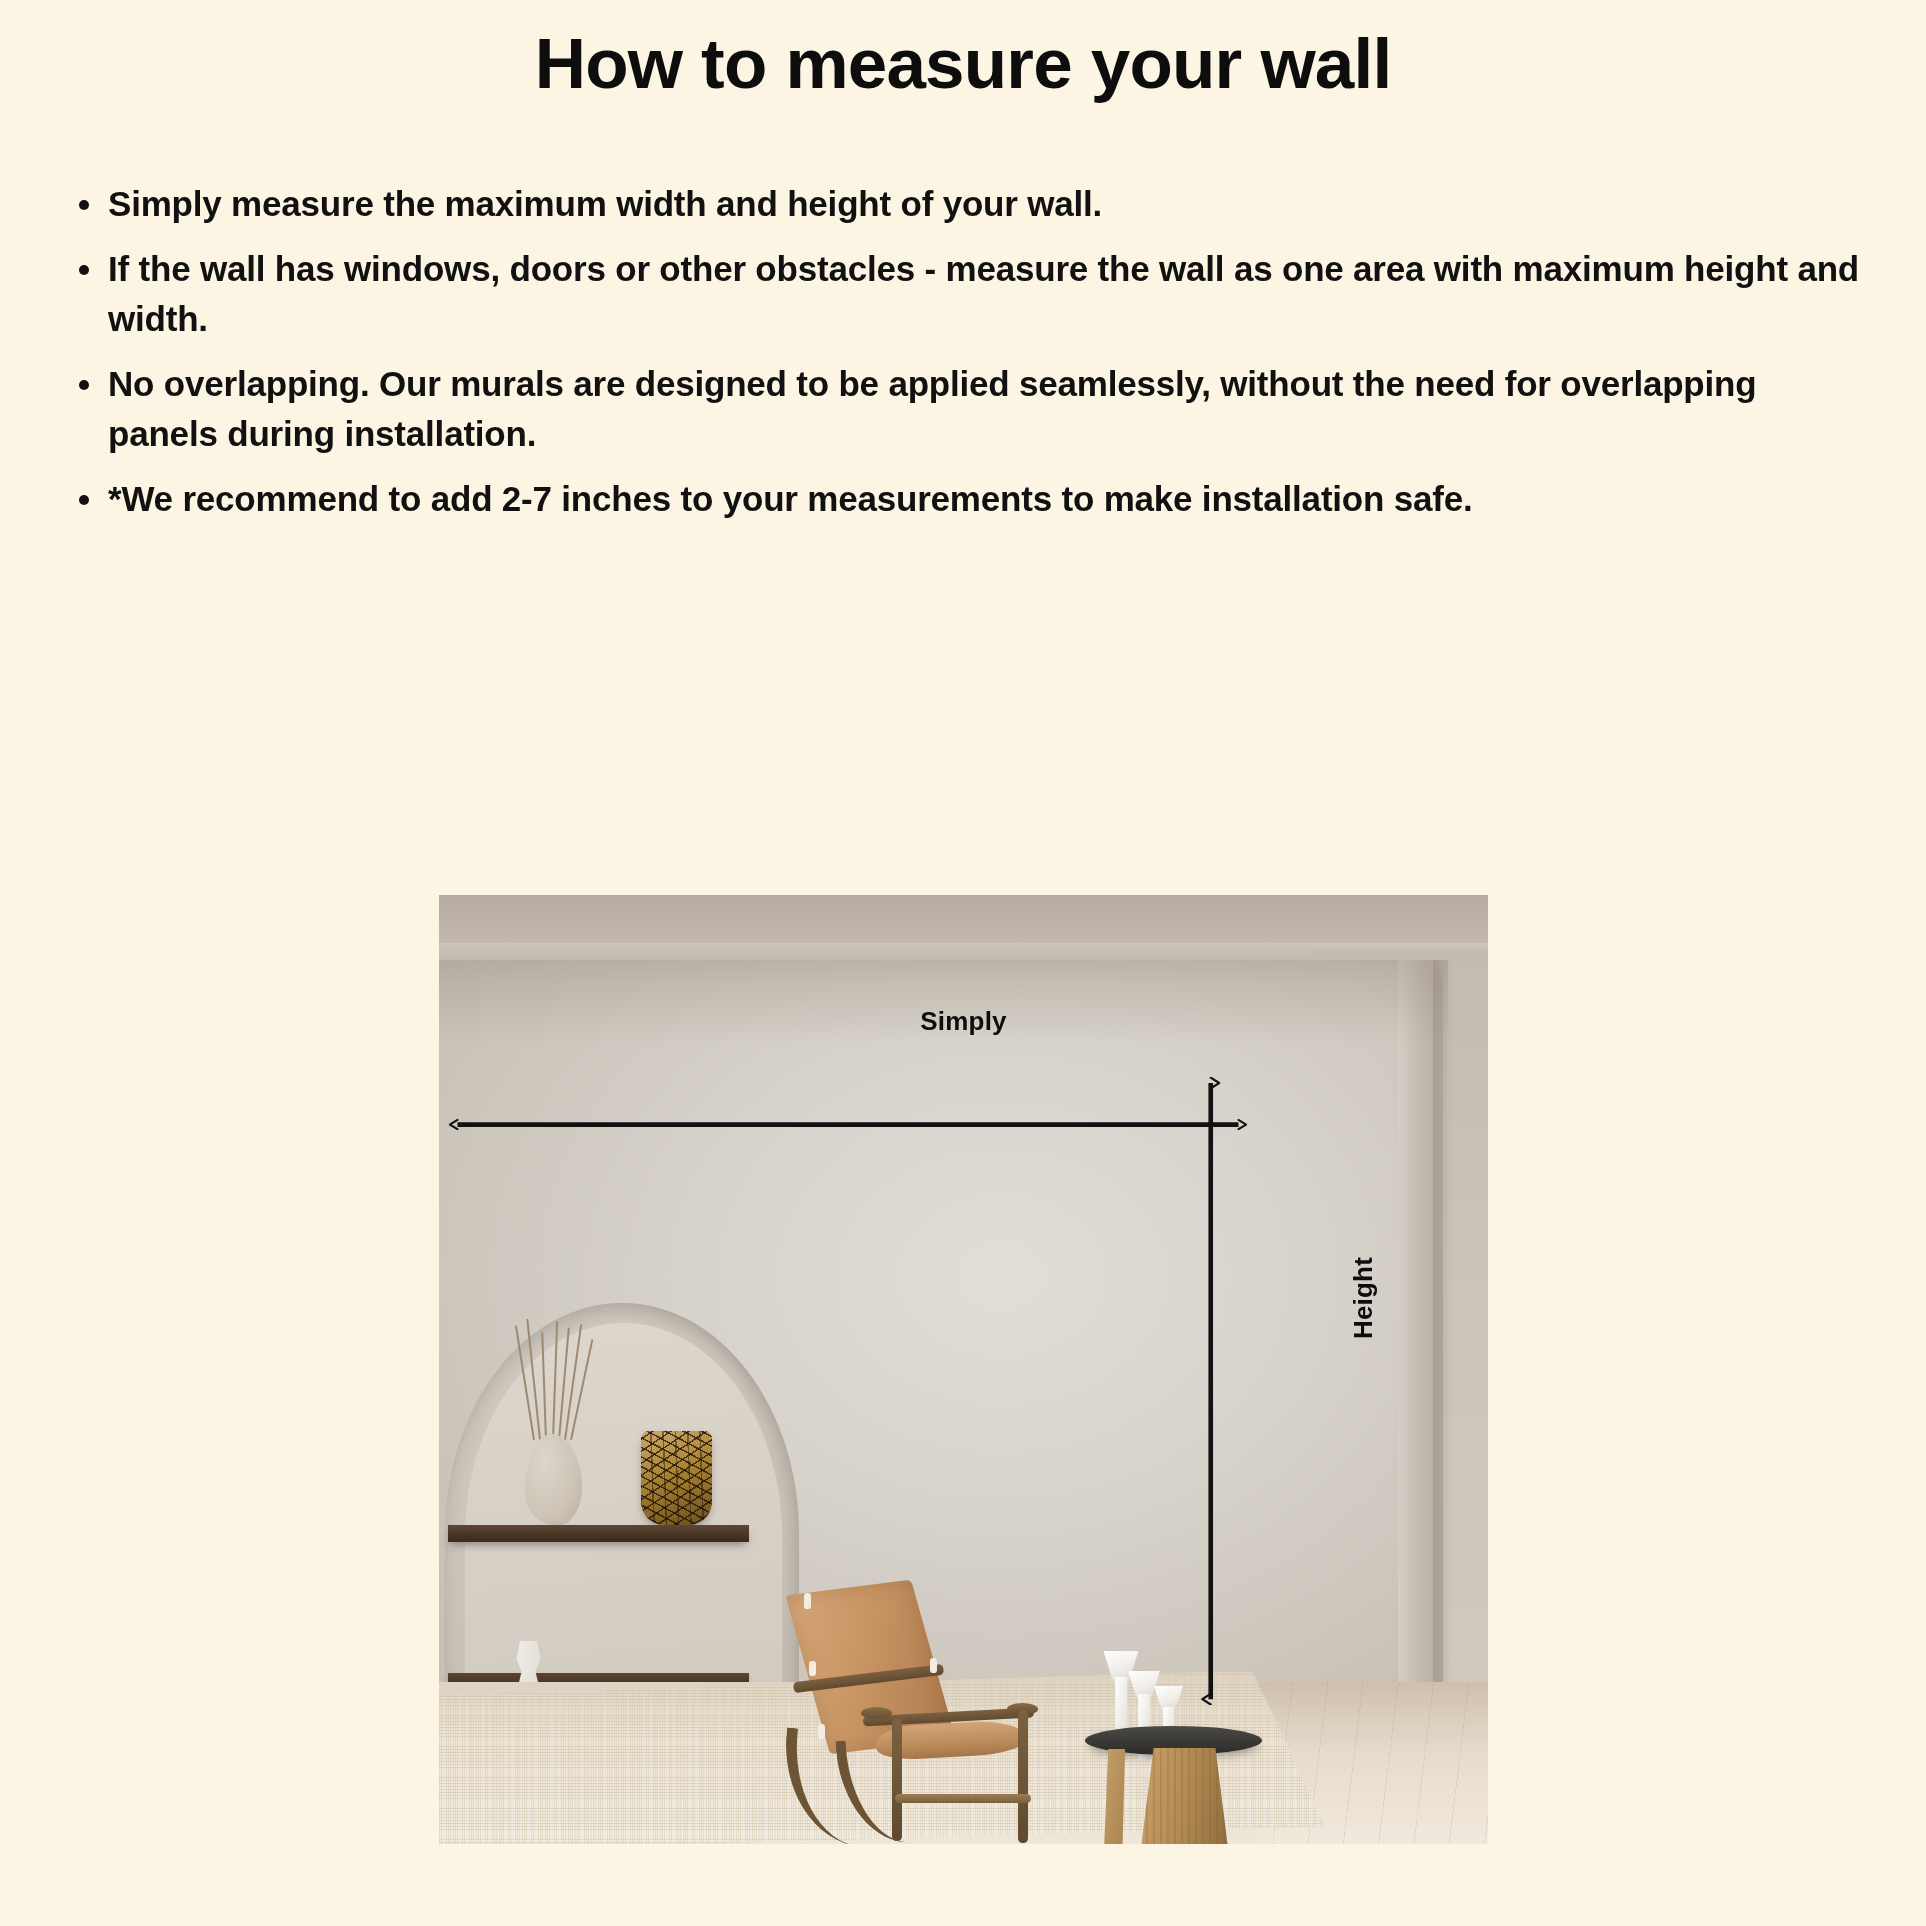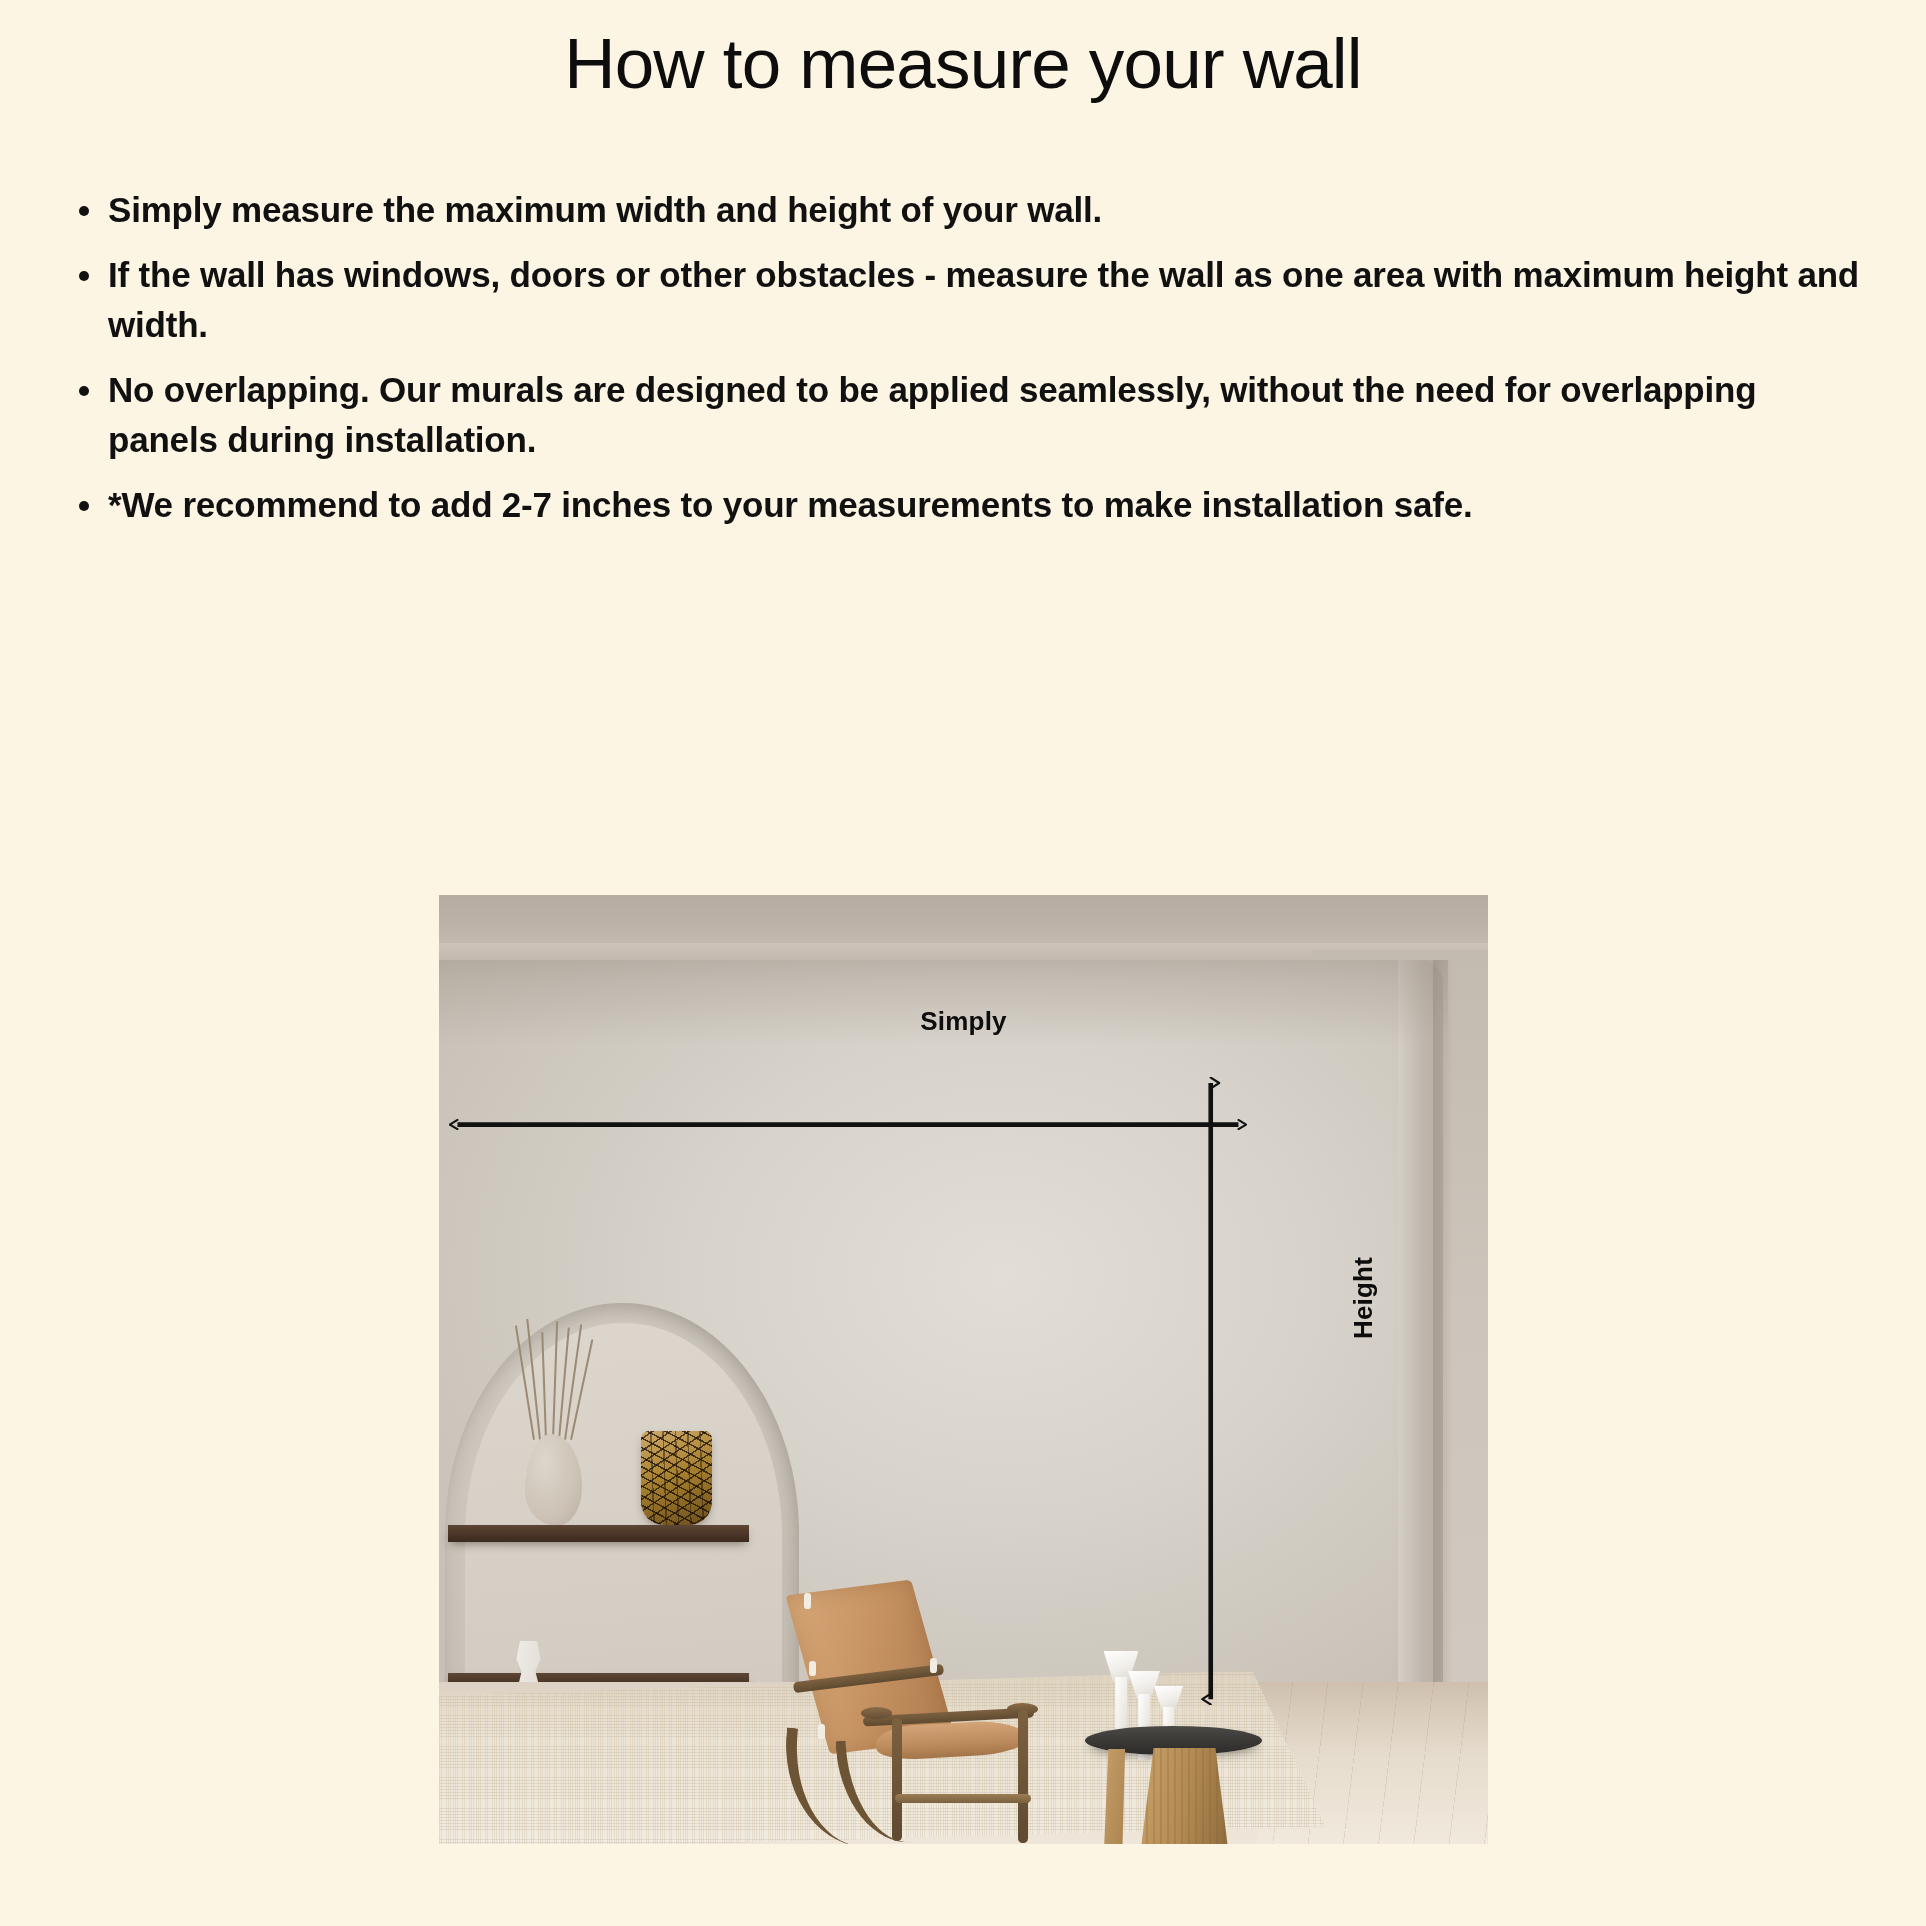--- a/index.html
+++ b/index.html
@@ -21,30 +21,30 @@
   }
 
   
   .page-title {
     position: absolute;
     top: 23px;
     left: 0;
     width: 1926px;
     text-align: center;
     font-size: 71px;
-    font-weight: 400;
+    font-weight: 700;
     letter-spacing: -0.8px;
     color: #0d0d0d;
     line-height: 1.15;
   }
 
   
   .instructions {
     position: absolute;
-    top: 185px;
+    top: 179px;
     left: 68px;
     width: 1795px;
     list-style: none;
   }
   .instructions li {
     position: relative;
     padding-left: 40px;
     margin-bottom: 15.4px;
     font-size: 35px;
     font-weight: 700;

